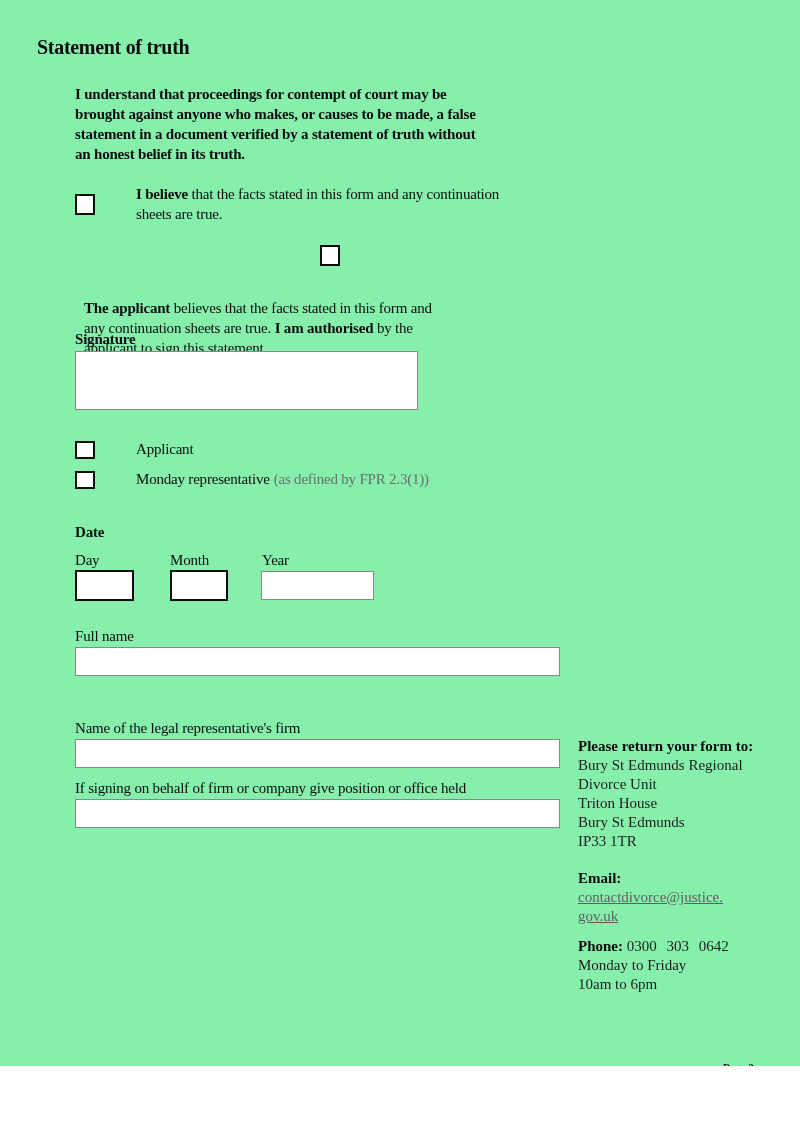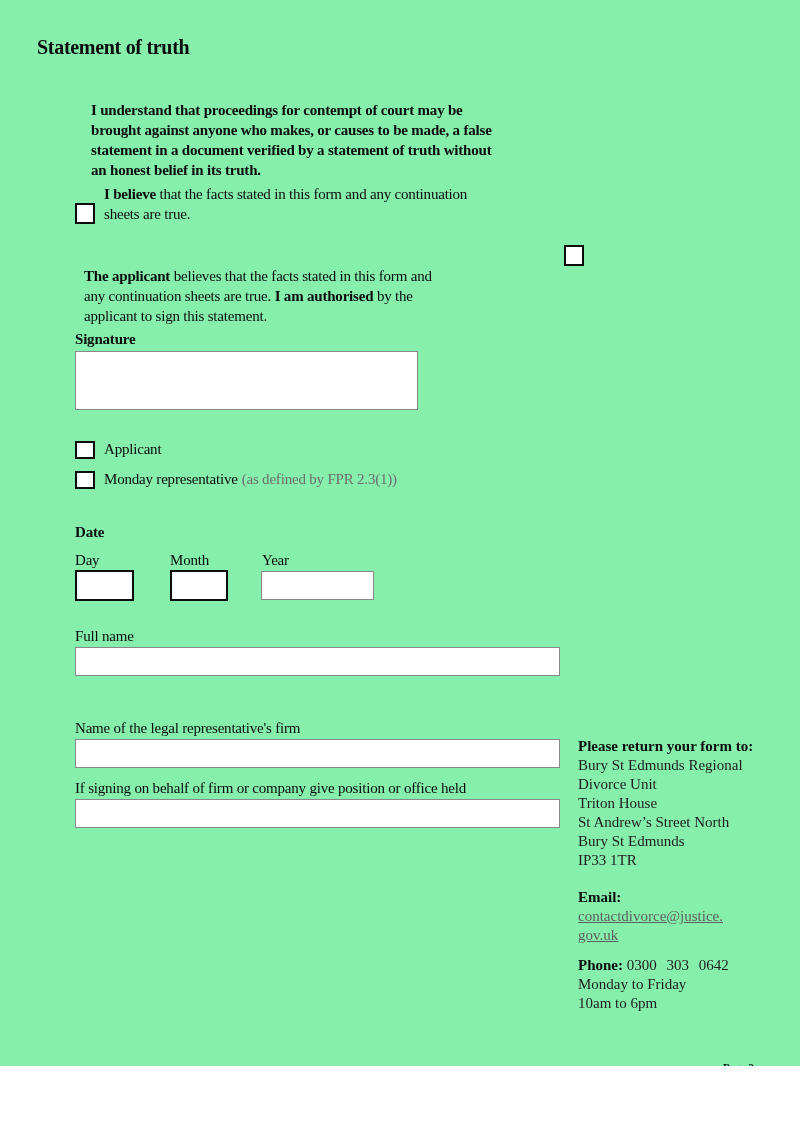--- a/index.html
+++ b/index.html
@@ -3,22 +3,22 @@
 <meta charset="utf-8">
 <style>
   html,body{margin:0;padding:0;background:#fff;}
   .page{
     position:relative;width:800px;height:1066px;background:#86efac;
     font-family:Liberation Serif, serif;color:#0b0c0c;overflow:hidden;
   }
   .abs{position:absolute;}
   .title{font-size:20px;font-weight:bold;letter-spacing:-0.3px;margin:0;}
   .intro{font-size:15px;font-weight:bold;line-height:20px;letter-spacing:-0.2px;
-         white-space:pre-wrap;margin:16px;}
-  .cb-row{display:flex;align-items:flex-end;}
+         white-space:pre-wrap;margin:0;}
+  .cb-row{display:flex;align-items:center;gap:32px;}
   .checkbox{flex:0 0 auto;width:20px;height:21px;border:2px solid #0b0c0c;
             background:#fff;box-sizing:border-box;}
   .checkbox.sm{height:18px;}
   .cb-text{margin-left:9px;font-size:15px;line-height:20px;letter-spacing:-0.2px;
            white-space:pre-wrap;width:500px;}
   .cb-text b{font-weight:bold;}
   .label{font-size:15px;line-height:18px;letter-spacing:-0.2px;}
   .label.bold{font-weight:bold;}
   .fieldbox{box-sizing:border-box;border:1px solid #888888;background:#fff;}
   .fieldbox.dark{border:2px solid #0b0c0c;}
@@ -86,21 +86,20 @@
   <div class="fieldbox abs" style="left:75px;top:739px;width:485px;height:29px;"></div>
 
   <div class="label abs" style="left:75px;top:779px;">If signing on behalf of firm or company give position or office held</div>
   <div class="fieldbox abs" style="left:75px;top:799px;width:485px;height:29px;"></div>
 
   <div class="sidebar abs" style="left:578px;top:737px;">
     <div class="head">Please return your form to:</div>
     <div>Bury St Edmunds Regional</div>
     <div>Divorce Unit</div>
     <div>Triton House</div>
-    <div>St Andrew’s Street North</div>
     <div>Bury St Edmunds</div>
     <div>IP33 1TR</div>
 
     <div class="head mt18">Email:</div>
     <div>
       <div class="email-link">contactdivorce@justice.</div>
       <div class="email-link">gov.uk</div>
     </div>
 
     <div class="mt22"><span class="head">Phone:</span> <span class="phone-number">0300 303 0642</span></div>

